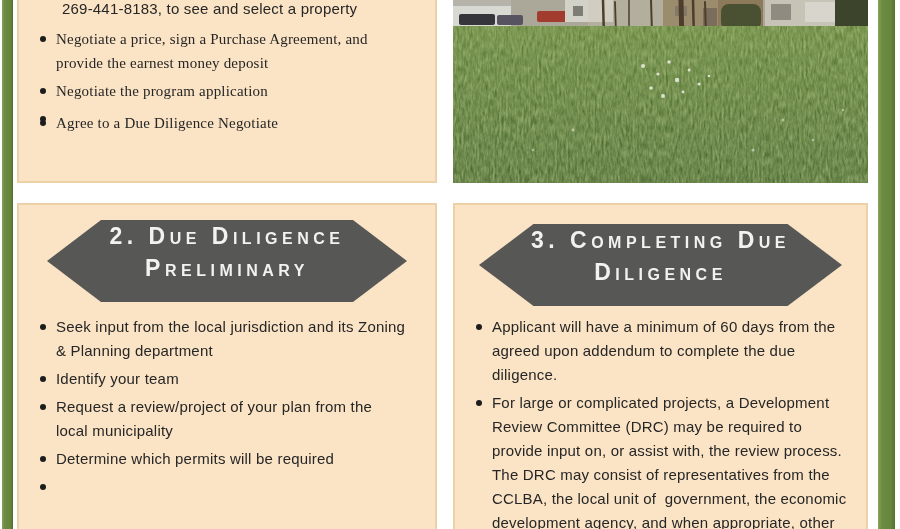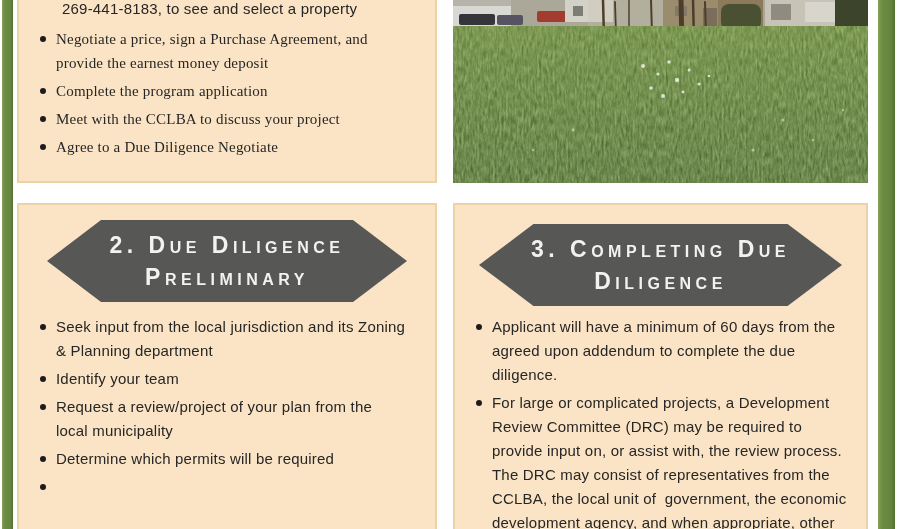--- a/index.html
+++ b/index.html
@@ -35,21 +35,21 @@
   .btext, .continuation {
     white-space:pre-wrap; font-size:15px; line-height:24px;
     color:#262626; letter-spacing:0.2px;
   }
   .continuation { margin:0 0 6px 24px; }
 
   .hex {
     height:82px; margin:15px auto 0; background:#575756;
     clip-path:polygon(0 50%,15% 0,85% 0,100% 50%,85% 100%,15% 100%);
     color:#f2f2f2; text-align:center;
-    display:flex; flex-direction:column; justify-content:center;
+    display:flex; flex-direction:column; justify-content:flex-start;
   }
   .panel-dd .hex { width:360px; }
   .panel-cd .hex { width:363px;margin-top:19px; }
   .hex .t {
     font-variant:small-caps; font-weight:bold; font-size:23px;
     line-height:32px; letter-spacing:4.5px;
   }
 </style>
 </head>
 <body>
@@ -63,25 +63,24 @@
     <div class="blist">
       <div class="continuation">269-441-8183, to see and select a property</div>
       <ul class="blist-items" style="list-style:none;margin:0;padding:0;font-family:Liberation Serif, serif;">
           <li>
             <span class="dot"></span>
             <div class="btext">Negotiate a price, sign a Purchase Agreement, and
 provide the earnest money deposit</div>
           </li>
           <li>
             <span class="dot"></span>
-            <div class="btext">Complete the program application</div>
-          </li>
-          <li>
-            <span class="dot"></span>
-            <div class="btext">Meet with the CCLBA to discuss your project</div>
+            <div class="btext">Negotiate the program application</div>
+          </li>
+          <li>
+            <span class="dot"></span>
           </li>
           <li>
             <span class="dot"></span>
             <div class="btext">Agree to a Due Diligence Negotiate</div>
           </li>
         </ul>
     </div>
   </section>
 
   <figure class="photo">

